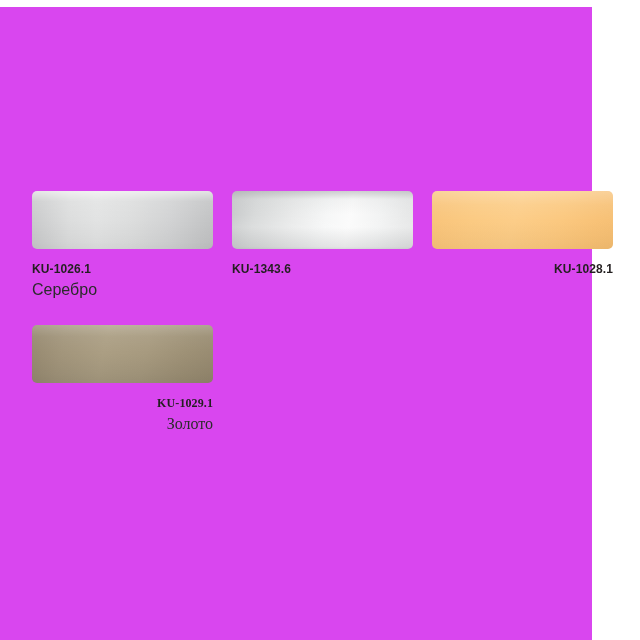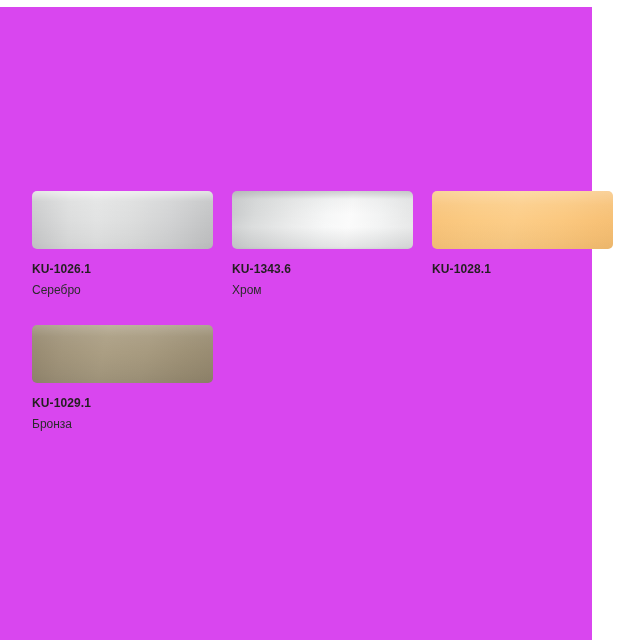--- a/index.html
+++ b/index.html
@@ -38,20 +38,21 @@
     align-items: flex-start;
   }
 
   .swatch-card {
     width: 181px;
     margin-right: 19px;
     position: relative;
   }
   .swatch-card:last-child {
     margin-right: 0;
+    text-align: right;
   }
 
   .swatch-chip {
     width: 181px;
     height: 58px;
     border-radius: 5px;
     box-sizing: border-box;
     position: relative;
     overflow: hidden;
   }
@@ -137,65 +138,65 @@
     font-size: 12px;
     font-weight: bold;
     color: #231f20;
     letter-spacing: 0.1px;
     line-height: 14px;
     white-space: nowrap;
   }
 
   .swatch-name {
     margin-top: 7px;
-    font-size: 12px;
+    font-size: 16px;
     font-weight: normal;
     color: #2b2b2b;
     line-height: 14px;
     white-space: nowrap;
   }
 
   
   .swatch-row + .swatch-row {
     margin-top: 28px;
+    font-family: Liberation Serif, serif;
   }
 </style>
 </head>
 <body>
 
 <div id="swatch-catalog">
 
   <div class="swatch-grid">
 
     <div class="swatch-row">
 
       <div class="swatch-card">
         <div class="swatch-chip chip-silver"></div>
         <div class="swatch-code">KU-1026.1</div>
         <div class="swatch-name">Серебро</div>
       </div>
 
       <div class="swatch-card">
         <div class="swatch-chip chip-chrome"></div>
         <div class="swatch-code">KU-1343.6</div>
-        <div class="swatch-name">Хром</div>
       </div>
 
       <div class="swatch-card">
         <div class="swatch-chip chip-gold"></div>
         <div class="swatch-code">KU-1028.1</div>
       </div>
 
     </div>
 
     <div class="swatch-row">
 
       <div class="swatch-card">
         <div class="swatch-chip chip-bronze"></div>
         <div class="swatch-code">KU-1029.1</div>
-        <div class="swatch-name">Бронза</div>
+        <div class="swatch-name">Золото</div>
       </div>
 
     </div>
 
   </div>
 
 </div>
 
 </body></html>

